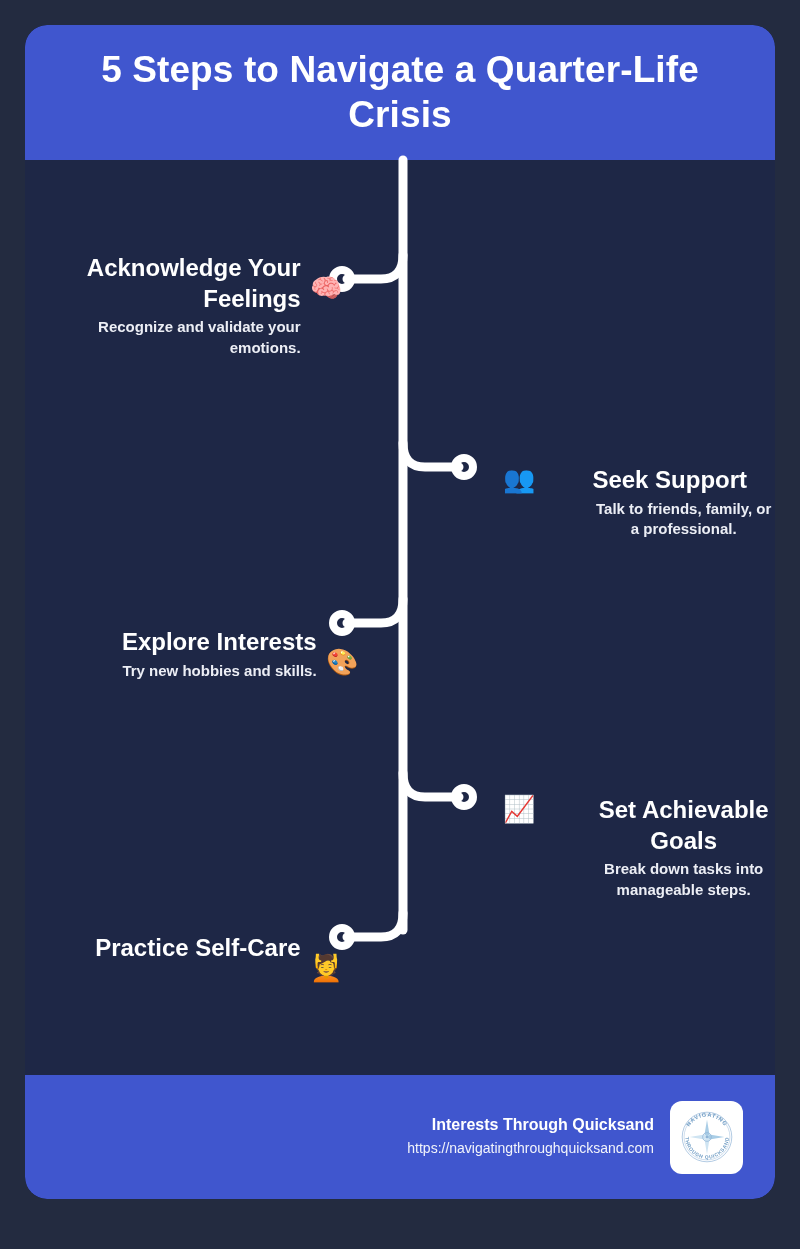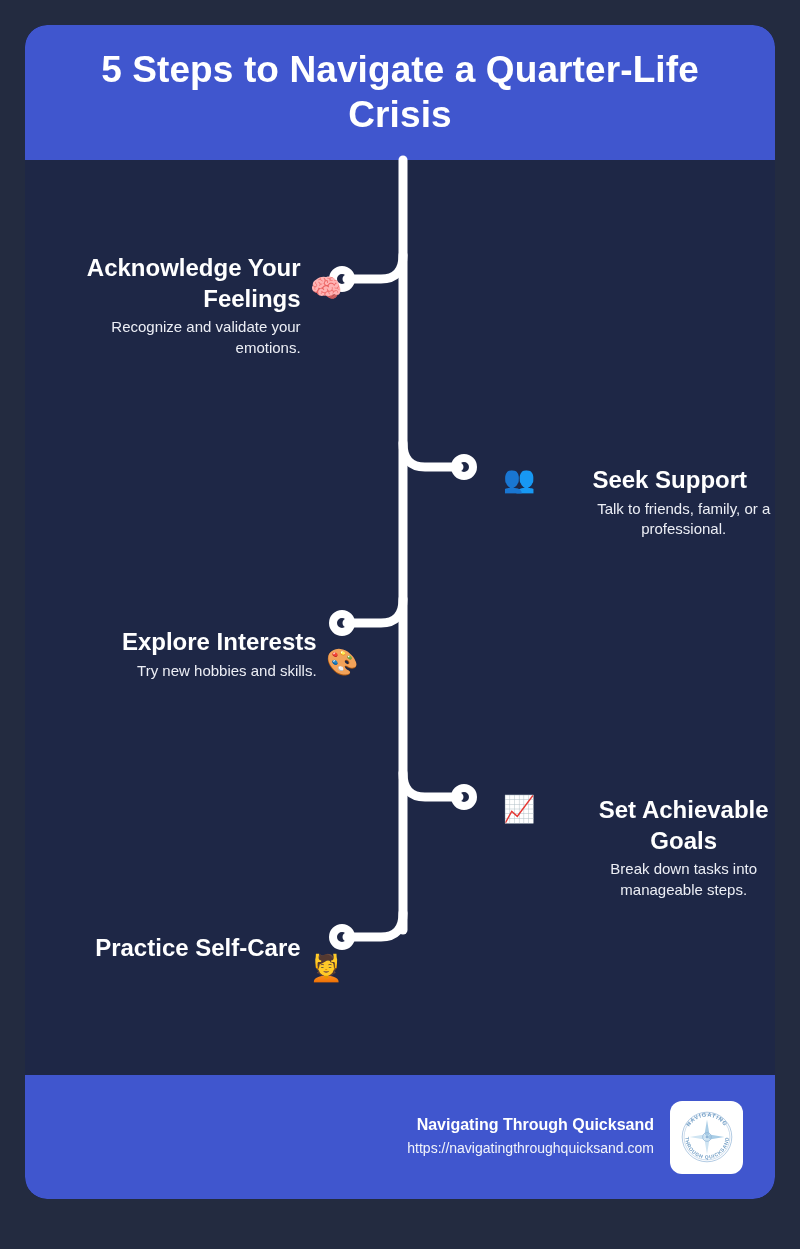--- a/index.html
+++ b/index.html
@@ -87,21 +87,21 @@
   }
   .step-title {
     color: #ffffff;
     font-size: 24px;
     font-weight: bold;
     line-height: 1.28;
   }
   .step-desc {
     color: #eceef5;
     font-size: 15px;
-    font-weight: normal;
+    font-weight: bold;
     line-height: 1.38;
     margin-top: 3px;
   }
   .step-emoji {
     font-size: 26px;
     line-height: 1;
     flex: 0 0 auto;
   }
   .step.left .step-emoji { margin-left: 10px; margin-top: 22px; }
   .step.right .step-emoji { margin-right: 10px; margin-top: 1px; }
@@ -233,21 +233,21 @@
 
   <div class="step left" id="step-5">
     <div class="step-text">
       <div class="step-title">Practice Self-Care</div>
     </div>
     <div class="step-emoji">💆</div>
   </div>
 
   <div class="footer-band">
     <div class="footer-text">
-      <div class="footer-brand">Navigating Through Quicksand</div>
+      <div class="footer-brand">Interests Through Quicksand</div>
       <div class="footer-url">https://navigatingthroughquicksand.com</div>
     </div>
     <div class="footer-logo">
       <svg width="62" height="62" viewBox="0 0 100 100">
         <defs>
           <path id="arcTop" d="M 50 50 m -33 0 a 33 33 0 0 1 66 0" fill="none"></path>
           <path id="arcBottom" d="M 50 50 m -35 0 a 35 35 0 0 0 70 0" fill="none"></path>
         </defs>
         <circle cx="50" cy="50" r="40" fill="none" stroke="#8fb3d6" stroke-width="1.1"></circle>
         <circle cx="50" cy="50" r="37" fill="none" stroke="#8fb3d6" stroke-width="0.7"></circle>

